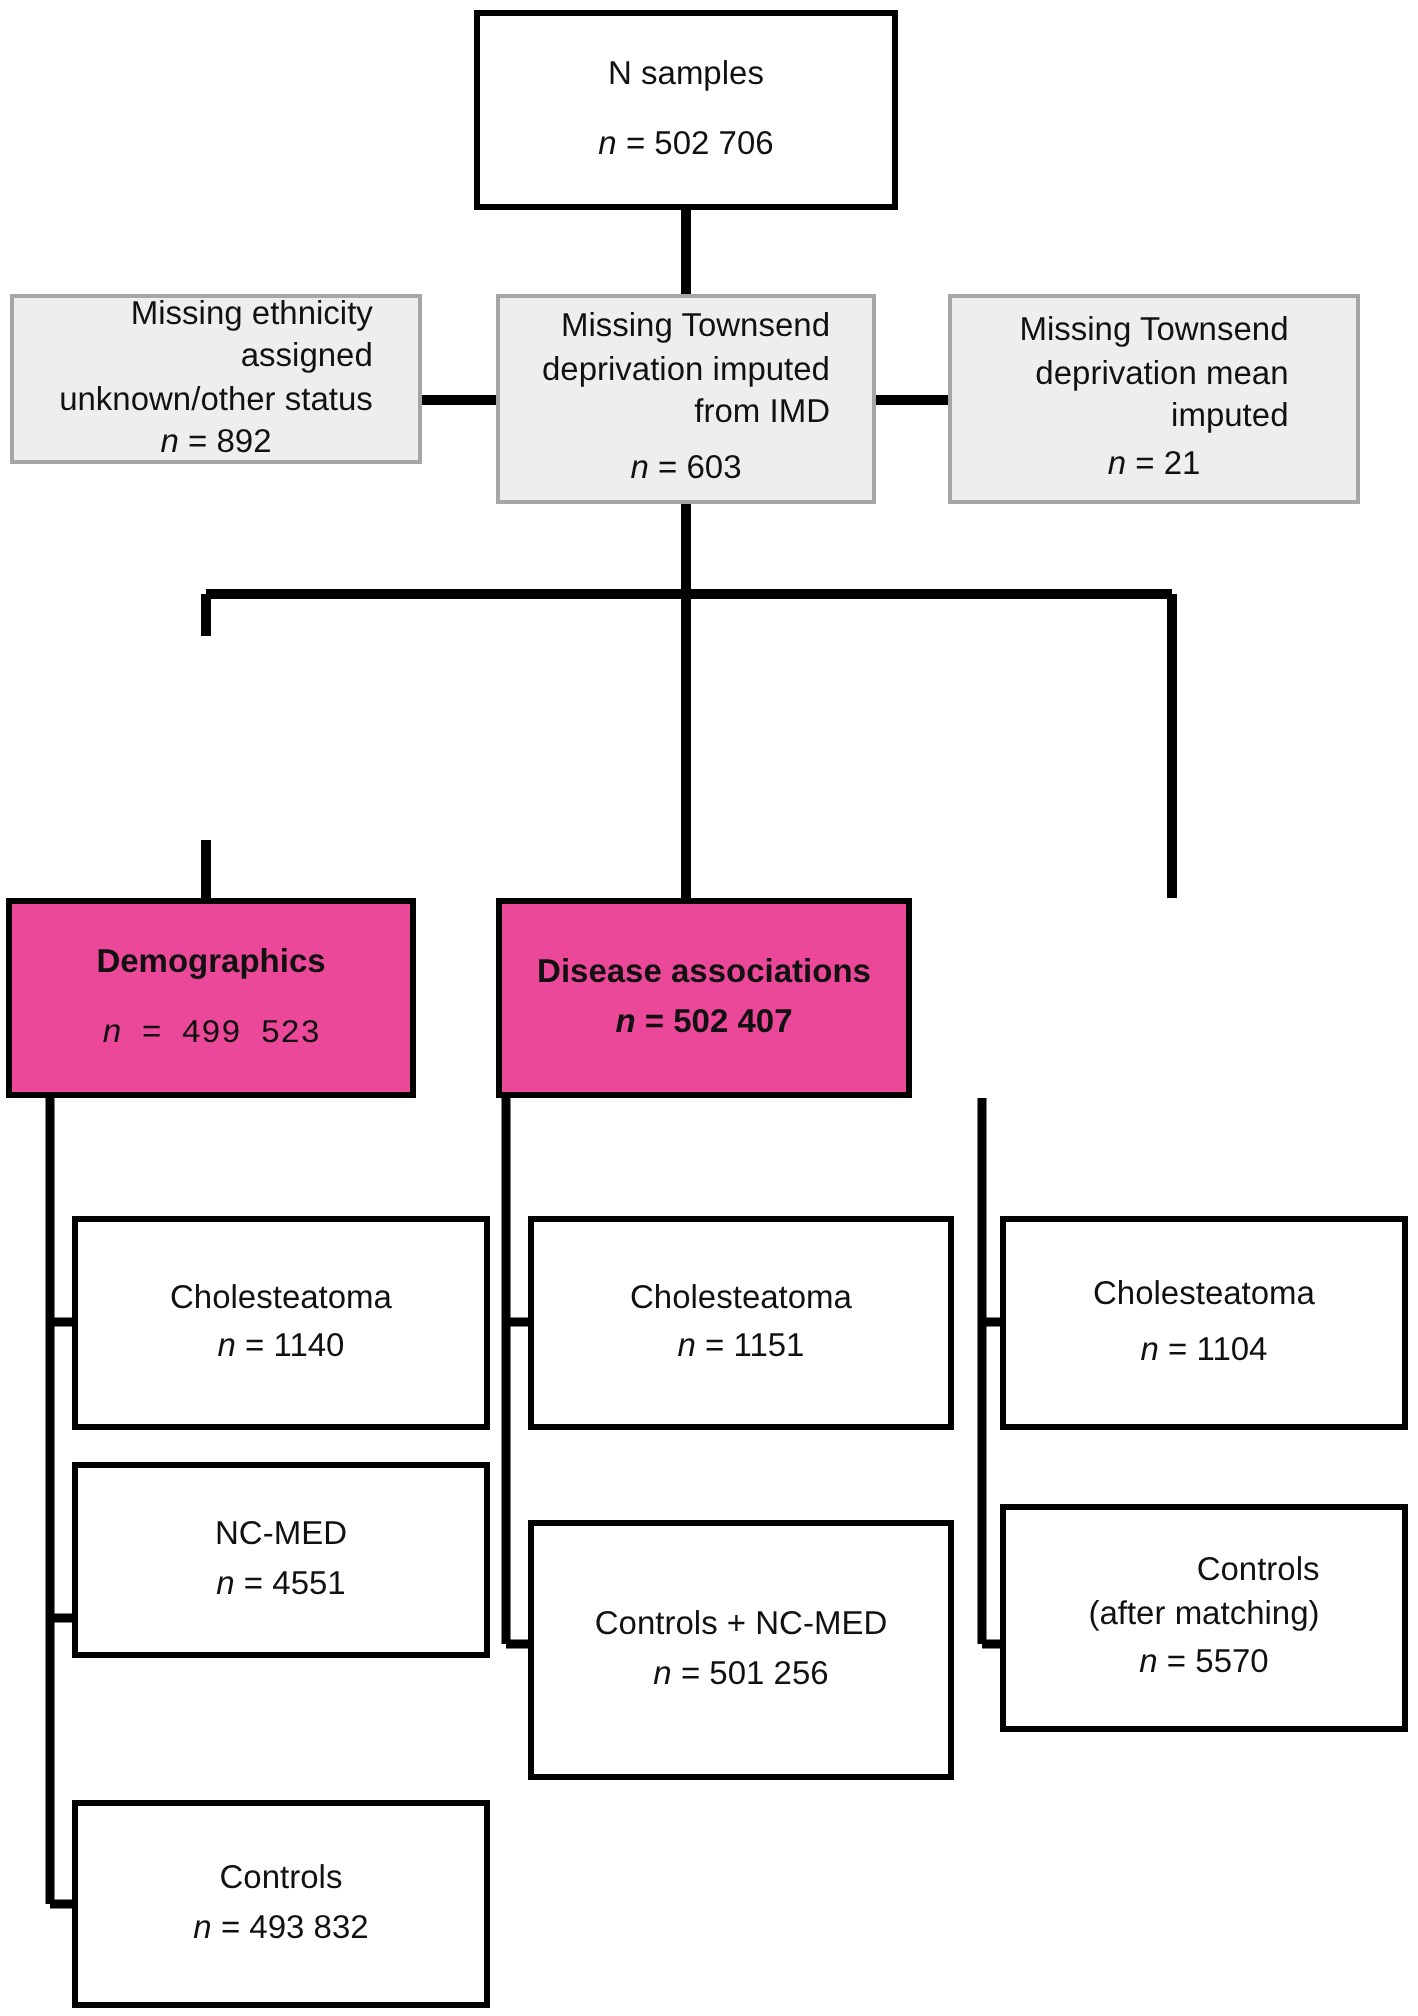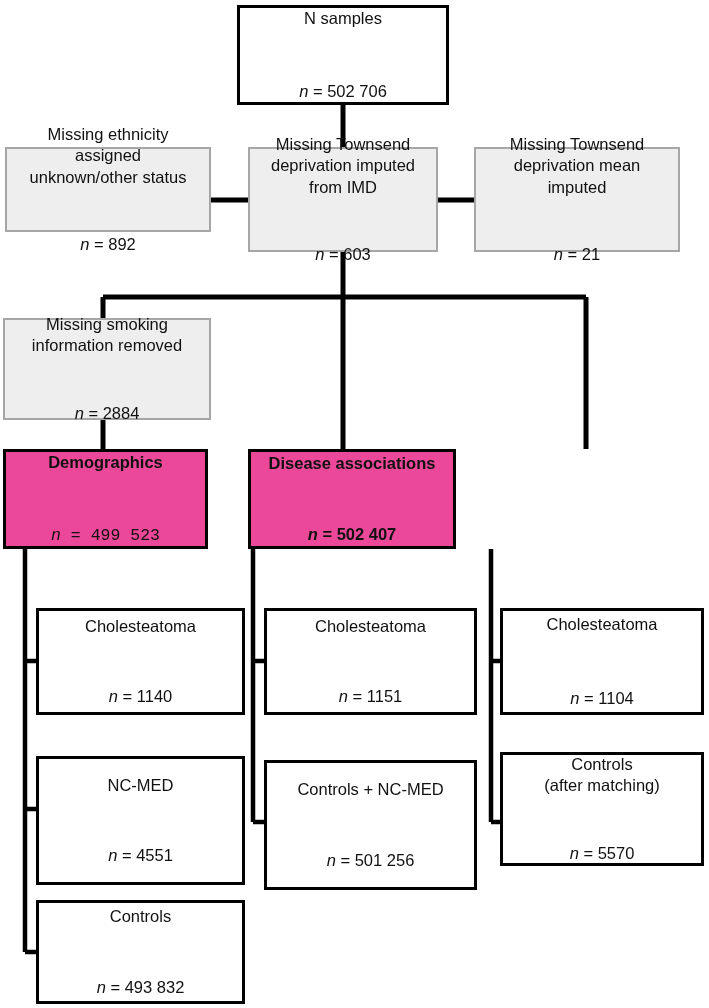--- a/index.html
+++ b/index.html
@@ -26,24 +26,23 @@
     height: 1008px;
     pointer-events: none;
   }
   .node {
     position: absolute;
     box-sizing: border-box;
     display: flex;
     flex-direction: column;
     align-items: center;
     justify-content: center;
-    text-align: center;
+    text-align: right;
     color: #111111;
     line-height: 1.30;
-    gap: 23px;
   }
   
   .node.white {
     background: #ffffff;
     border: 3.5px solid #000000;
   }
   
   .node.light {
     background: #eeeeee;
     border: 2.5px solid #a6a6a6;
@@ -147,26 +146,20 @@
   </div>
 
   <div class="node light" style="left:474px; top:147px; width:206px; height:105px;">
     <div class="title">Missing Townsend
 deprivation mean
 imputed</div>
     <div class="gap-sm"></div>
     <div class="count"><span class="ital">n</span> = <span>21</span></div>
   </div>
 
-  <div class="node light" style="left:3px; top:318px; width:208px; height:102px;">
-    <div class="title">Missing smoking
-information removed</div>
-    <div class="gap-sm"></div>
-    <div class="count"><span class="ital">n</span> = <span>2884</span></div>
-  </div>
 
   <div class="node grey bold semibold" style="left:3px; top:449px; width:205px; height:100px;">
     <div class="title">Demographics</div>
     <div class="gap-lg"></div>
     <div class="count"><span class="ital">n</span> = <span>499 523</span></div>
   </div>
 
   <div class="node grey bold" style="left:248px; top:449px; width:208px; height:100px;">
     <div class="title">Disease associations</div>
     <div class="gap-sm"></div>
@@ -185,21 +178,21 @@
     <div class="gap-sm"></div>
     <div class="count"><span class="ital">n</span> = <span>1151</span></div>
   </div>
 
   <div class="node white" style="left:500px; top:608px; width:204px; height:107px;">
     <div class="title">Cholesteatoma</div>
     <div class="gap-md"></div>
     <div class="count"><span class="ital">n</span> = <span>1104</span></div>
   </div>
 
-  <div class="node white" style="left:36px; top:756px; width:209px; height:129px;">
+  <div class="node white" style="left:36px; top:731px; width:209px; height:98px;">
     <div class="title">NC-MED</div>
     <div class="gap-sm"></div>
     <div class="count"><span class="ital">n</span> = <span>4551</span></div>
   </div>
 
   <div class="node white" style="left:264px; top:760px; width:213px; height:130px;">
     <div class="title">Controls + NC-MED</div>
     <div class="gap-sm"></div>
     <div class="count"><span class="ital">n</span> = <span>501 256</span></div>
   </div>

